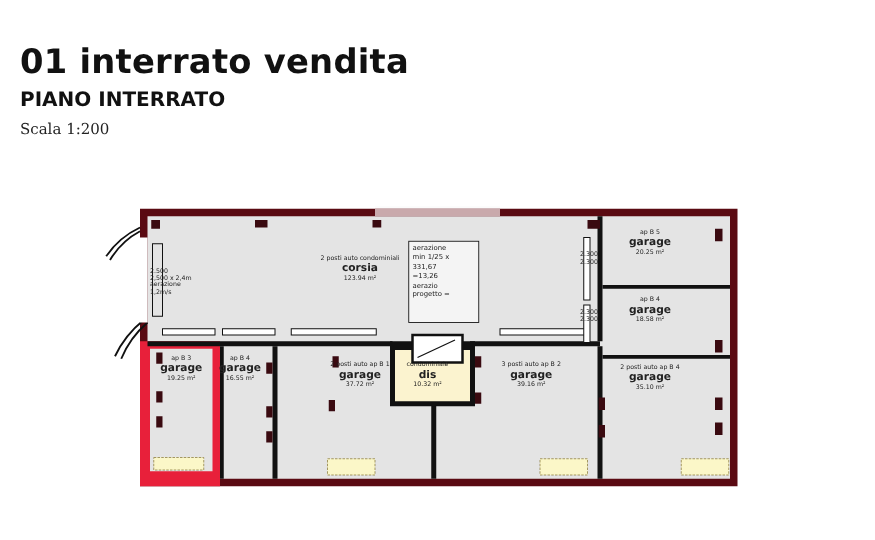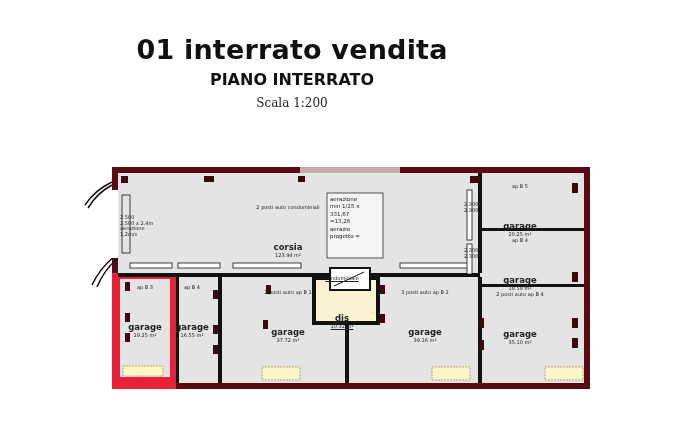--- a/index.html
+++ b/index.html
@@ -1,24 +1,24 @@
 <!DOCTYPE html>
 <html><head>
   <meta charset="utf-8">
   <style>
     html,body{margin:0;padding:0;background:#ffffff;}
     body{width:700px;height:432px;position:relative;overflow:hidden;font-family:"DejaVu Sans",sans-serif;}
-    .title{position:absolute;left:4px;width:576px;text-align:center;color:#111;font-weight:bold;}
+    .title{position:absolute;left:16px;width:576px;color:#111;font-weight:bold;}
     .t1{top:34px;font-size:27px;letter-spacing:0.2px;}
     .t2{top:70px;font-size:16px;}
     .t3{top:96px;font-size:12px;font-weight:normal;font-family:"DejaVu Serif",serif;color:#222;}
     .plan{position:absolute;left:0;top:0;width:700px;height:432px;}
     .lbl{position:absolute;text-align:center;color:#222;line-height:1.15;}
     .lbl .s{font-size:5px;display:block;}
-    .lbl .b{font-size:8.5px;font-weight:bold;display:block;margin-top:32px;}
+    .lbl .b{font-size:8.5px;font-weight:bold;display:block;}
     .lbl .a{font-size:5px;display:block;}
     .area-note{position:absolute;font-size:5.5px;line-height:1.35;color:#222;}
     .dim{position:absolute;font-size:5px;color:#222;line-height:1.1;}
   </style>
 </head>
 <body>
 
 <div class="title t1">01 interrato vendita</div>
 <div class="title t2">PIANO INTERRATO</div>
 <div class="title t3">Scala 1:200</div>
@@ -116,21 +116,21 @@
 <div class="lbl" style="left:172px;top:285px;width:40px;">
   <span class="s">ap B 4</span>
   <span class="b">garage</span>
   <span class="a">16.55 m²</span>
 </div>
 <div class="lbl" style="left:248px;top:290px;width:80px;">
   <span class="s">2 posti auto ap B 1</span>
   <span class="b">garage</span>
   <span class="a">37.72 m²</span>
 </div>
-<div class="lbl" style="left:316px;top:276px;width:52px;text-decoration:underline;">
+<div class="lbl" style="left:316px;top:290px;width:52px;">
   <span class="s">condominiale</span>
   <span class="b">dis</span>
   <span class="a">10.32 m²</span>
 </div>
 <div class="lbl" style="left:385px;top:290px;width:80px;">
   <span class="s">3 posti auto ap B 2</span>
   <span class="b">garage</span>
   <span class="a">39.16 m²</span>
 </div>
 <div class="lbl" style="left:490px;top:292px;width:60px;">

